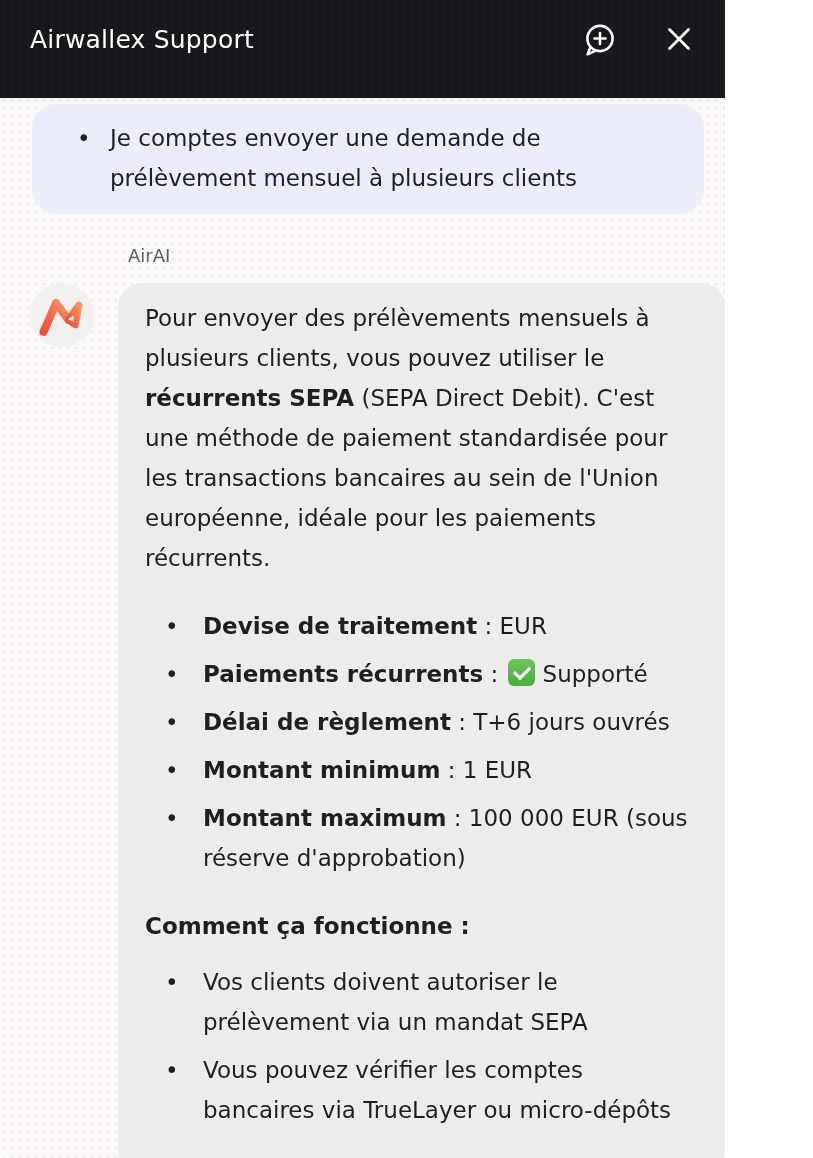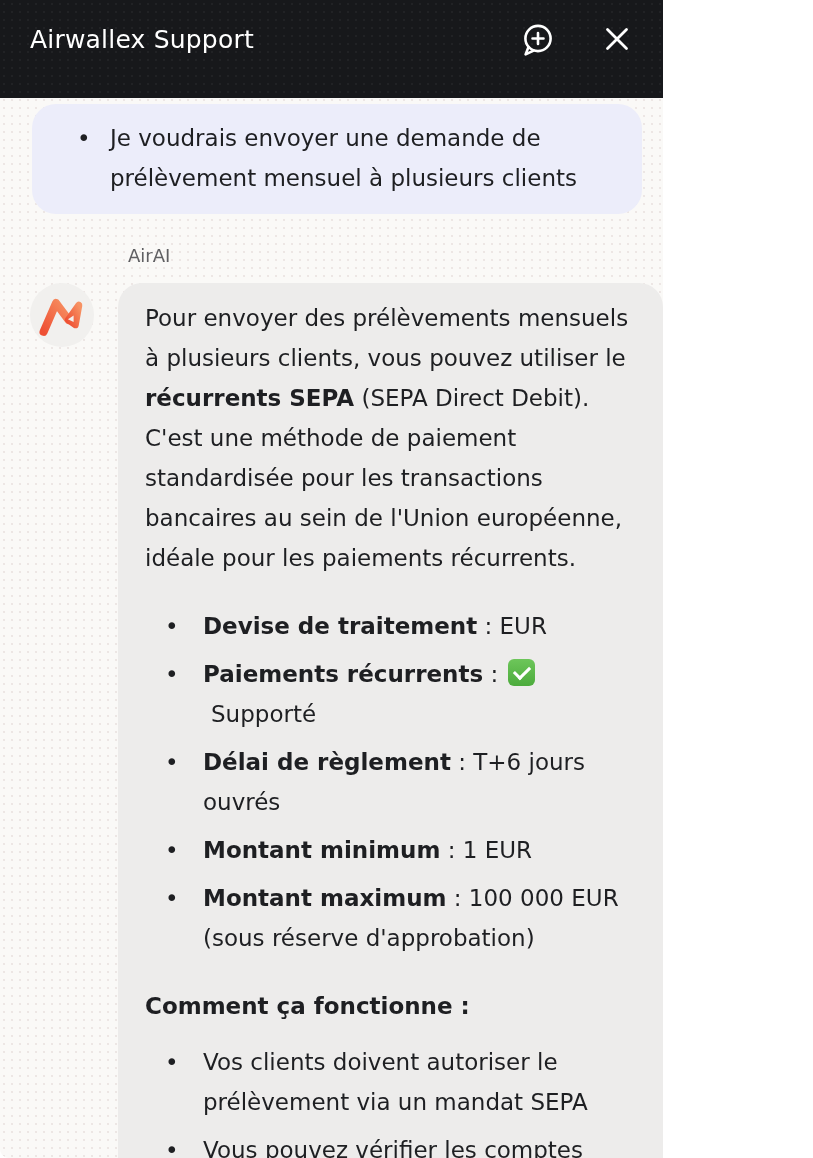--- a/index.html
+++ b/index.html
@@ -3,21 +3,21 @@
 <meta charset="utf-8">
 <style>
   * { box-sizing: border-box; }
   html, body {
     margin: 0; padding: 0;
     width: 813px; height: 1158px;
     overflow: hidden;
     font-family: "DejaVu Sans", "Liberation Sans", sans-serif;
   }
   .app {
-    width: 663px; height: 1158px;
+    width: 725px; height: 1158px;
     background-color: #FAF9F7;
     background-image: radial-gradient(rgba(175,145,145,0.18) 1.1px, transparent 1.2px);
     background-size: 8px 8px;
     display: flex; flex-direction: column; border-radius: 9px;
   }
   
   .titlebar {
     flex: 0 0 98px;
     background-color: #17181B;
     background-image: radial-gradient(rgba(255,255,255,0.045) 1px, transparent 1.1px);
@@ -127,21 +127,21 @@
       <svg width="28" height="28" viewBox="0 0 28 28">
         <path d="M4.5 4.5 L23.5 23.5 M23.5 4.5 L4.5 23.5" stroke="#FFFFFF" stroke-width="2.8" stroke-linecap="round"></path>
       </svg>
     </button>
   </header>
 
   <main class="chat">
 
     <div class="user-bubble">
       <ul>
-        <li>Je voudrais envoyer une demande de prélèvement mensuel à plusieurs clients</li>
+        <li>Je comptes envoyer une demande de prélèvement mensuel à plusieurs clients</li>
       </ul>
     </div>
 
     <div class="ai-label">AirAI</div>
 
     <div class="ai-row">
       <div class="avatar">
         <svg width="52" height="52" viewBox="0 0 96 96">
           <defs>
             <linearGradient id="awg" x1="0" y1="1" x2="1" y2="0">

